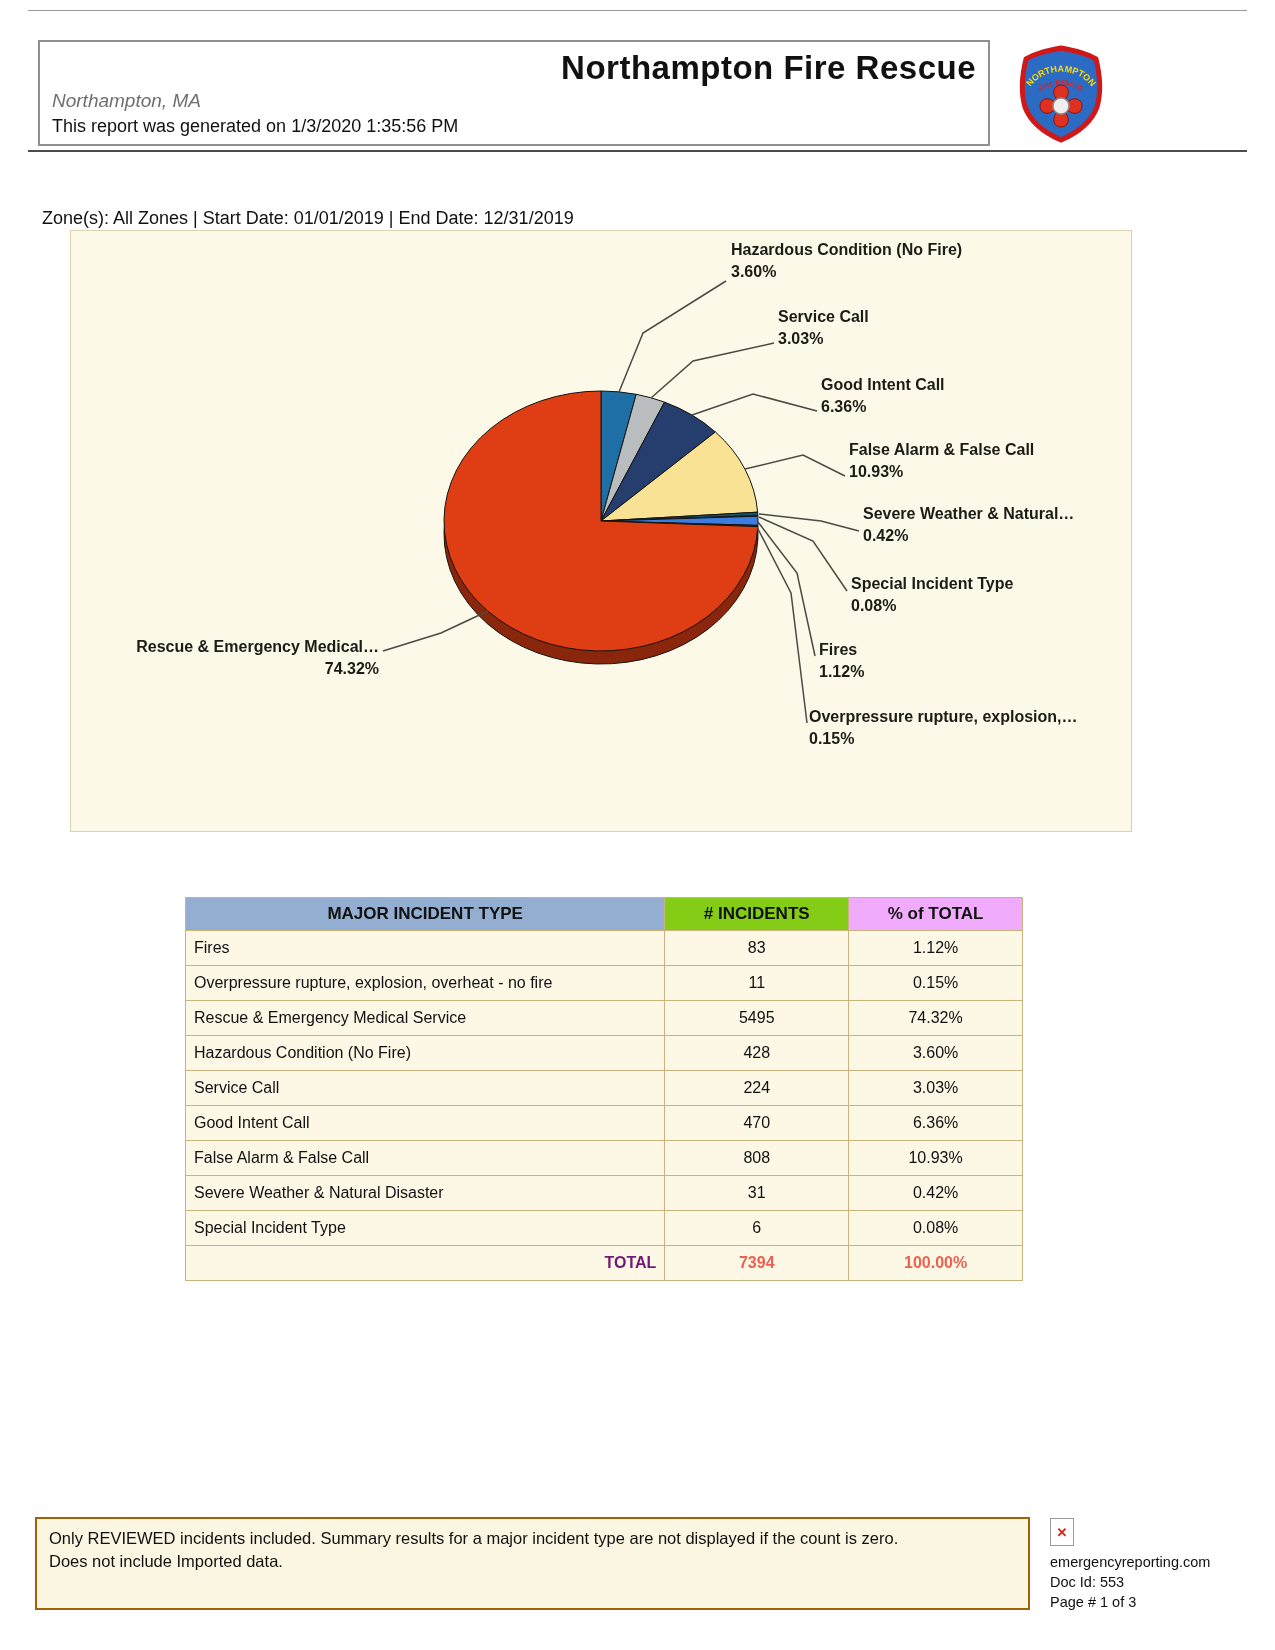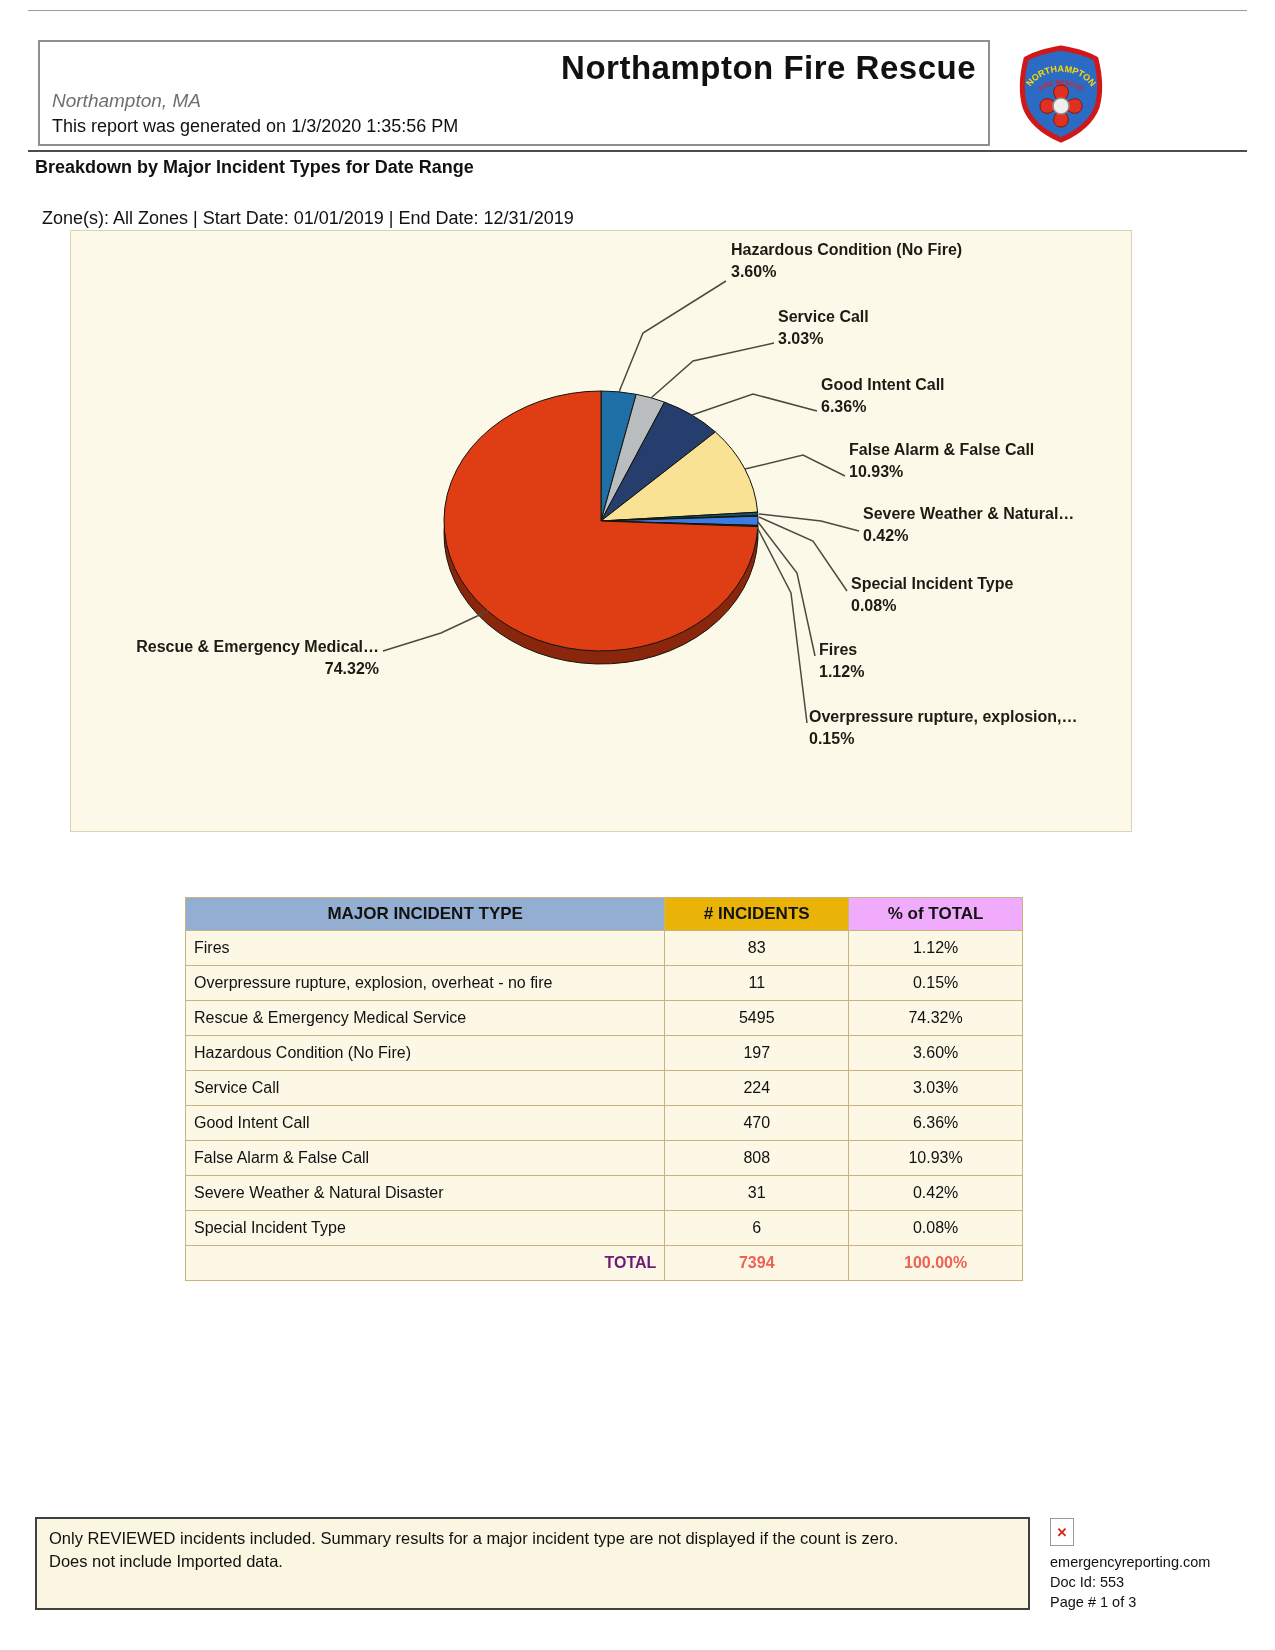--- a/index.html
+++ b/index.html
@@ -23,21 +23,21 @@
   .pie-label.right{text-align:right;}
 
   .incident-table{position:absolute;left:185px;top:897px;width:838px;border-collapse:collapse;font-size:16px;}
   .incident-table th,.incident-table td{border:1px solid #c9b37f;background:#fdf8e6;padding:5px 8px;height:24px;}
   .incident-table thead th{background:#93aed0;font-weight:bold;font-size:17px;text-align:center;height:22px;}
   .incident-table td.num{text-align:center;}
   .incident-table col.c1{width:480px;} .incident-table col.c2{width:184px;} .incident-table col.c3{width:174px;}
   .incident-table tfoot td{font-weight:bold;}
   .total-label{text-align:right;}
 
-  .note-box{position:absolute;left:35px;top:1517px;width:995px;height:93px;border:2px solid #404040;background:#faf6e1;box-sizing:border-box;padding:8px 12px;font-size:16.5px;line-height:23px;}
+  .note-box{position:absolute;left:35px;top:1517px;width:995px;height:93px;border:2px solid #a16207;background:#faf6e1;box-sizing:border-box;padding:8px 12px;font-size:16.5px;line-height:23px;}
   .broken-img{position:absolute;left:1050px;top:1518px;width:22px;height:26px;background:#fff;border:1px solid #9a9a9a;display:flex;align-items:center;justify-content:center;color:#d42210;font-weight:bold;font-size:13px;}
   .footer-meta{position:absolute;left:1050px;top:1552px;font-size:14.5px;line-height:20px;color:#111;}
 </style>
 </head>
 <body>
 
 <div class="page">
 
   <div class="top-rule"></div>
 
@@ -65,21 +65,20 @@
           <path transform="rotate(180)" d="M0 -21 C-8 -21 -9 -12 -5 -8 L-5 -4 L5 -4 L5 -8 C9 -12 8 -21 0 -21 Z"></path>
           <path transform="rotate(270)" d="M0 -21 C-8 -21 -9 -12 -5 -8 L-5 -4 L5 -4 L5 -8 C9 -12 8 -21 0 -21 Z"></path>
         </g>
         <circle r="8" fill="#efefef" stroke="#8f8f8f" stroke-width="1.5"></circle>
       </g>
     </svg>
   </div>
 
   <div class="header-rule"></div>
 
-  <div class="section-title">Breakdown by Major Incident Types for Date Range</div>
   <div class="section-filters">Zone(s): All Zones | Start Date: 01/01/2019 | End Date: 12/31/2019</div>
 
   <div class="chart-box">
     <svg id="pie-svg" width="1060" height="600" viewBox="0 0 1060 600">
         <path d="M 530 290 L 530.00 160.00 A 157 130 0 0 1 565.21 163.31 Z" fill="#124566" stroke="#14140e" stroke-width="1" transform="translate(0,13)"></path>
         <path d="M 530 290 L 565.21 163.31 A 157 130 0 0 1 593.52 171.12 Z" fill="#737577" stroke="#14140e" stroke-width="1" transform="translate(0,13)"></path>
         <path d="M 530 290 L 593.52 171.12 A 157 130 0 0 1 644.37 200.94 Z" fill="#172644" stroke="#14140e" stroke-width="1" transform="translate(0,13)"></path>
         <path d="M 530 290 L 644.37 200.94 A 157 130 0 0 1 686.64 281.17 Z" fill="#9b8c5c" stroke="#14140e" stroke-width="1" transform="translate(0,13)"></path>
         <path d="M 530 290 L 686.64 281.17 A 157 130 0 0 1 686.86 284.59 Z" fill="#0a3544" stroke="#14140e" stroke-width="1" transform="translate(0,13)"></path>
         <path d="M 530 290 L 686.86 284.59 A 157 130 0 0 1 686.89 285.24 Z" fill="#5f6430" stroke="#14140e" stroke-width="1" transform="translate(0,13)"></path>
@@ -145,21 +144,21 @@
 
   <table class="incident-table">
     <colgroup>
         <col class="c1">
         <col class="c2">
         <col class="c3">
       </colgroup>
     <thead>
       <tr>
         <th style="background: rgb(147, 174, 208);">MAJOR INCIDENT TYPE</th>
-        <th style="background: #eab308;"># INCIDENTS</th>
+        <th style="background: #84cc16;"># INCIDENTS</th>
         <th style="background: #f0abfc;">% of TOTAL</th>
       </tr>
     </thead>
     <tbody>
         <tr>
           <td>Fires</td>
           <td class="num">83</td>
           <td class="num">1.12%</td>
         </tr>
         <tr>
@@ -167,21 +166,21 @@
           <td class="num">11</td>
           <td class="num">0.15%</td>
         </tr>
         <tr>
           <td>Rescue &amp; Emergency Medical Service</td>
           <td class="num">5495</td>
           <td class="num">74.32%</td>
         </tr>
         <tr>
           <td>Hazardous Condition (No Fire)</td>
-          <td class="num">197</td>
+          <td class="num">428</td>
           <td class="num">3.60%</td>
         </tr>
         <tr>
           <td>Service Call</td>
           <td class="num">224</td>
           <td class="num">3.03%</td>
         </tr>
         <tr>
           <td>Good Intent Call</td>
           <td class="num">470</td>

